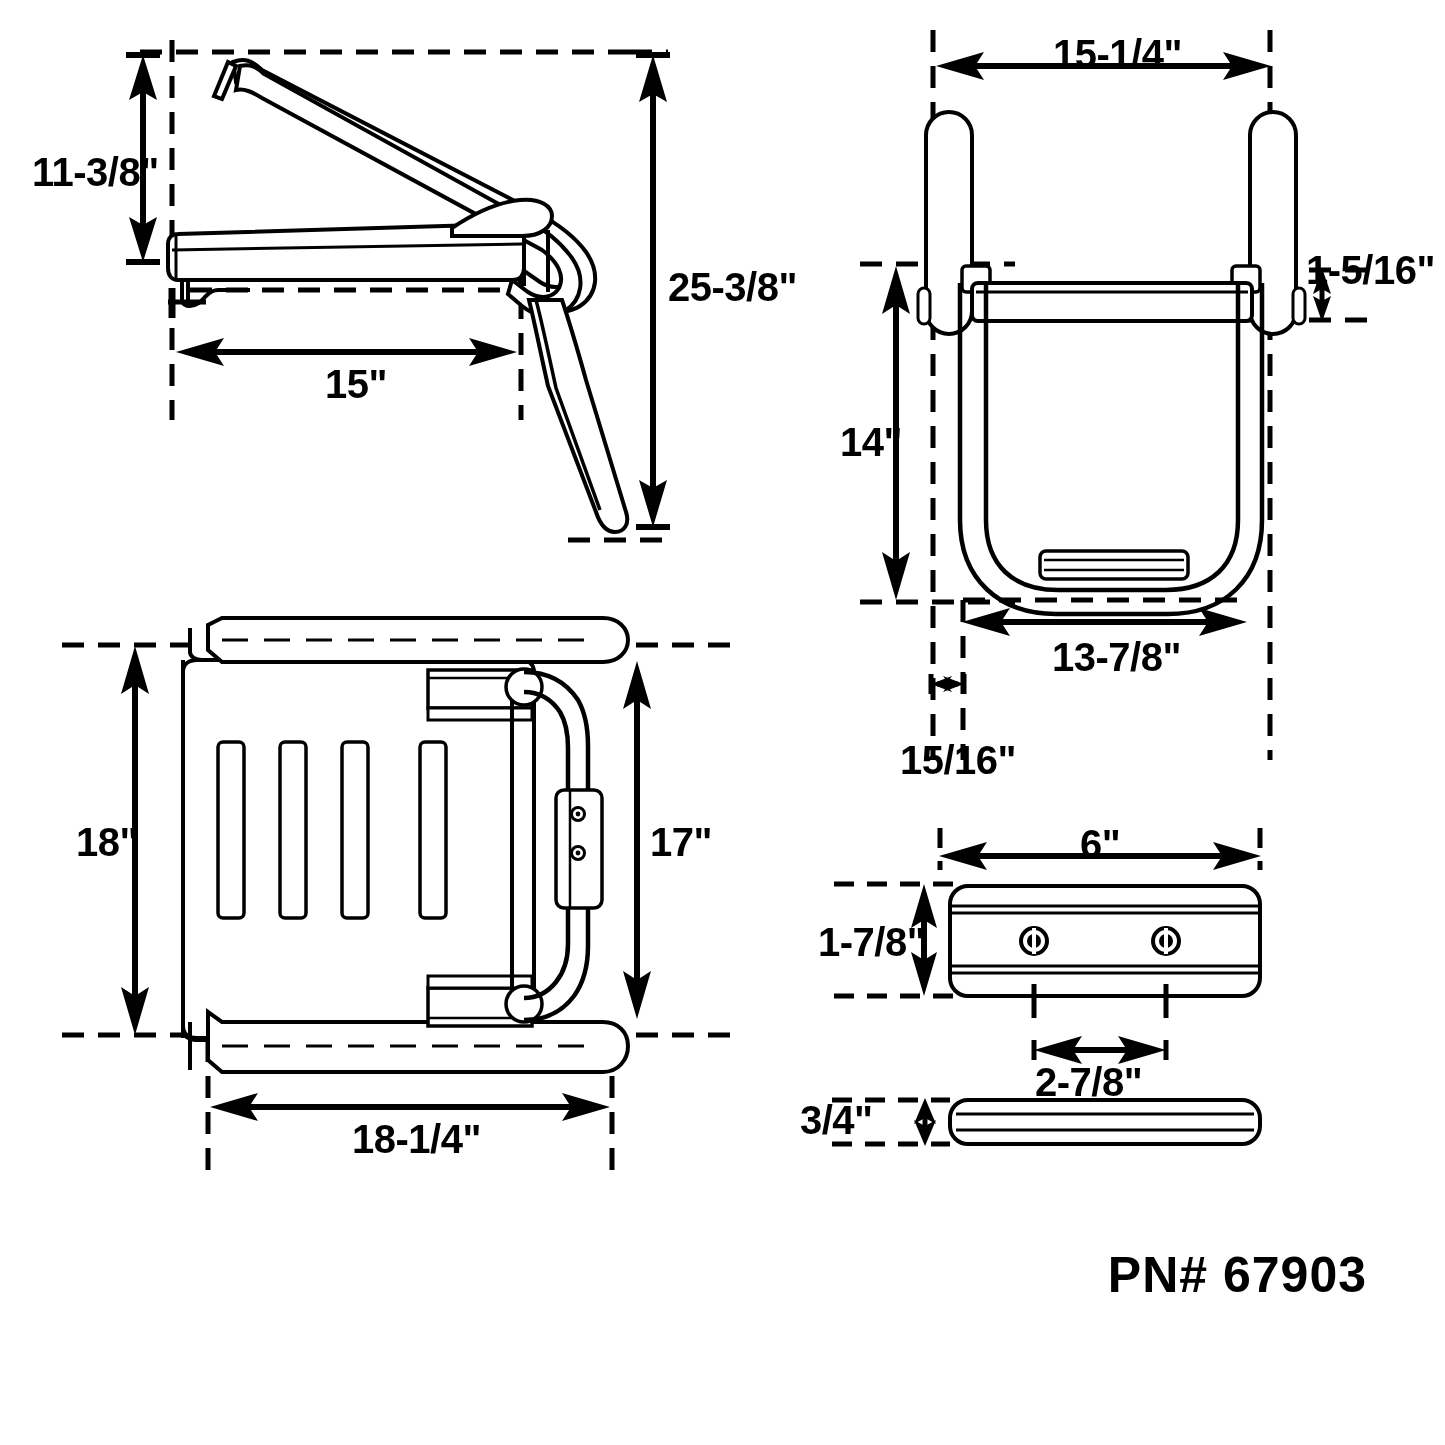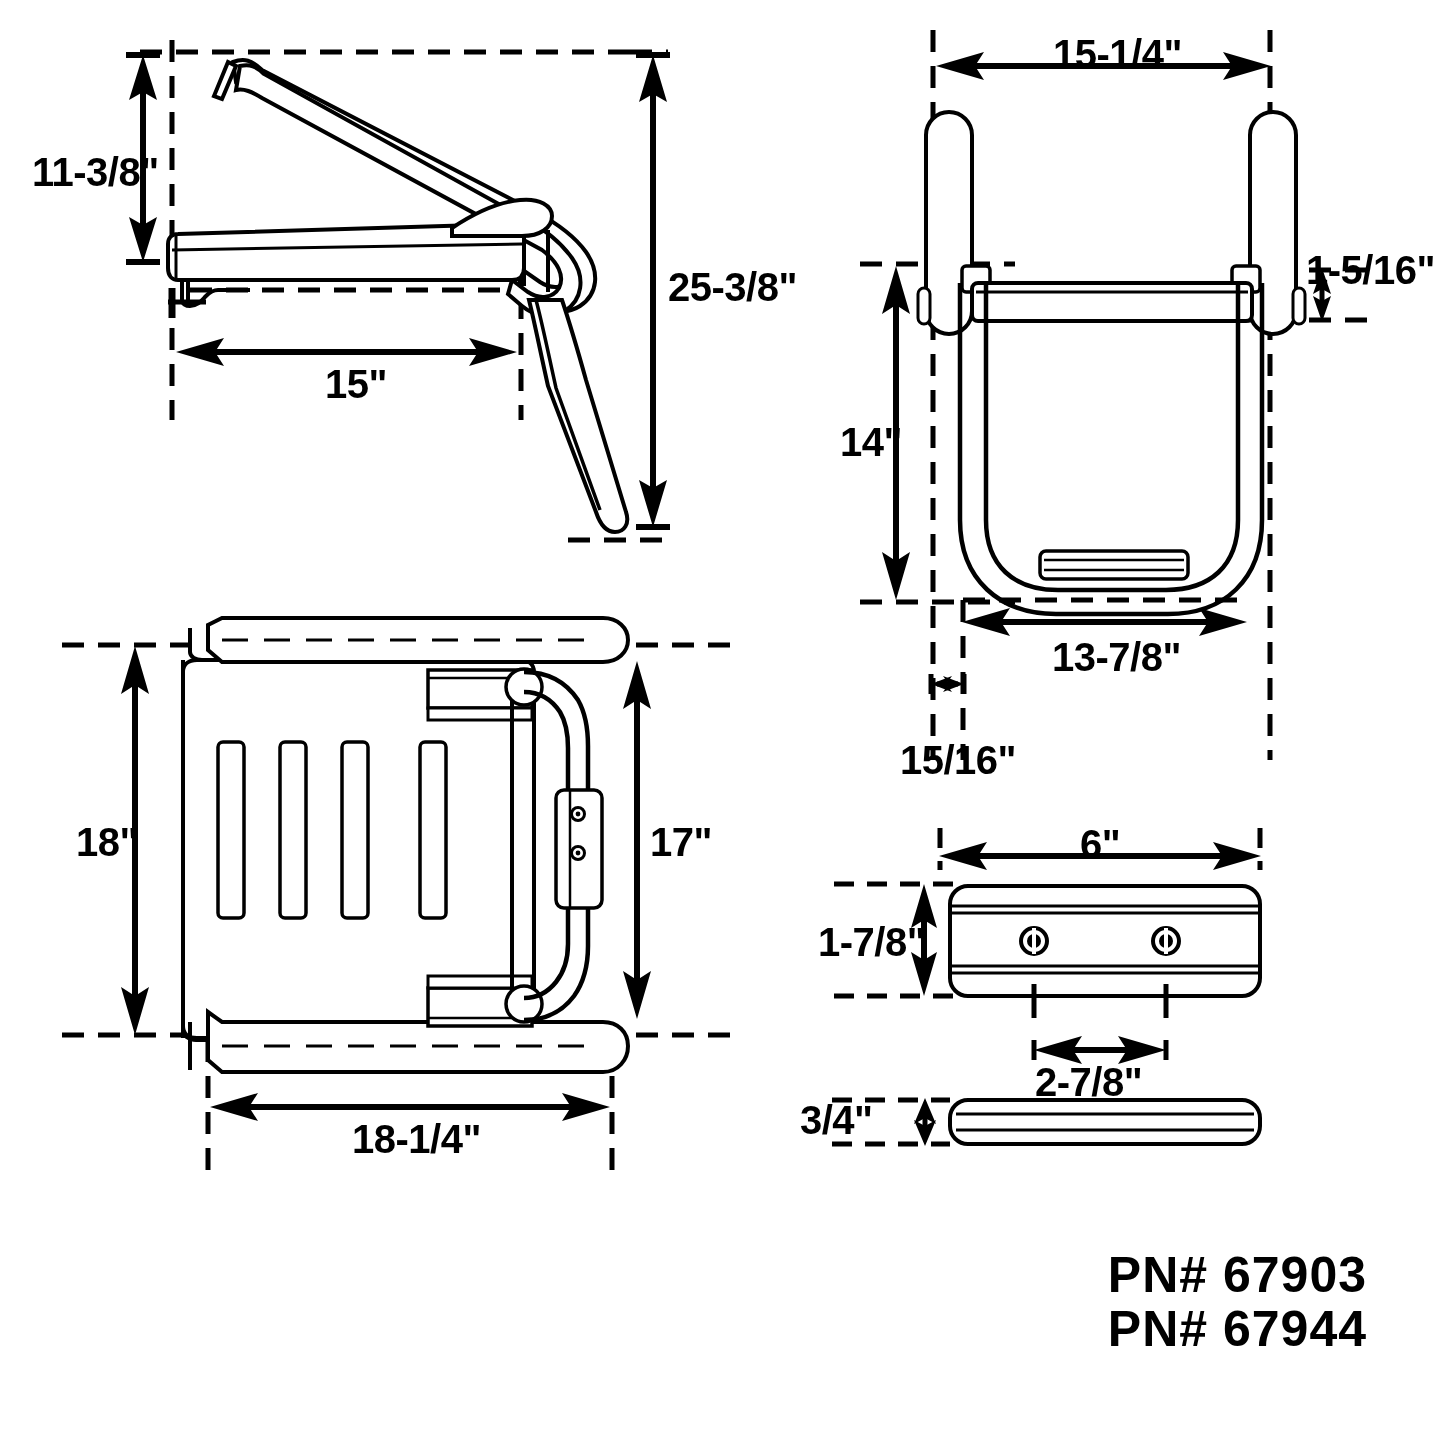--- a/index.html
+++ b/index.html
@@ -403,14 +403,13 @@
 <div class="dimtext" style="left:1080px;top:822px;font-size:40px;">6"</div>
 
 <div class="dimtext" style="left:818px;top:920px;font-size:40px;">1-7/8"</div>
 
 <div class="dimtext" style="left:1035px;top:1060px;font-size:40px;">2-7/8"</div>
 
 <div class="dimtext" style="left:800px;top:1098px;font-size:40px;">3/4"</div>
 
 <div class="pn-block">
   <span class="pn-line">PN# 67903</span>
-  <span class="pn-line">PN# 67944</span>
 </div>
 
 </body></html>

